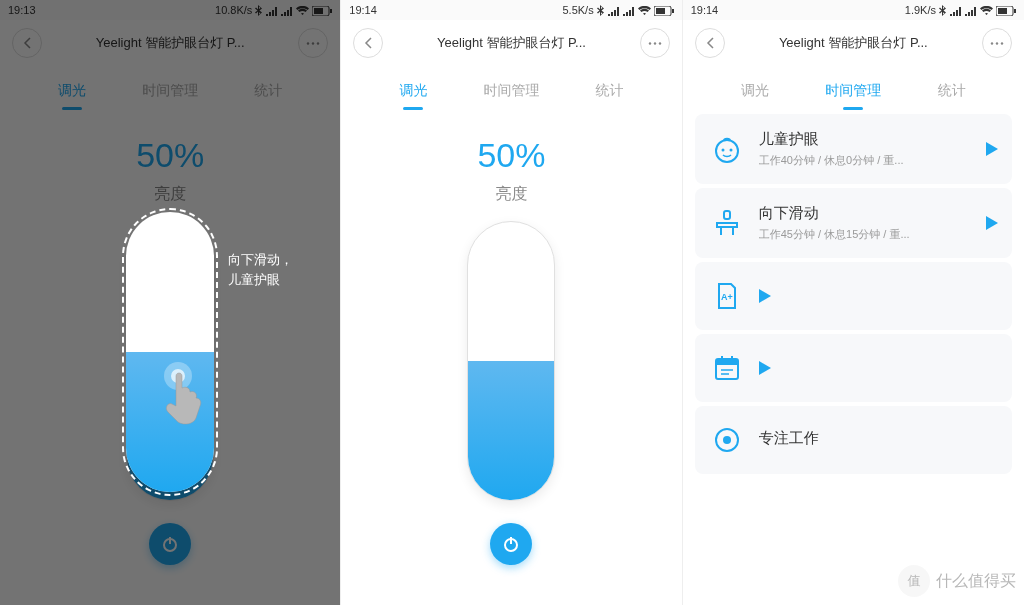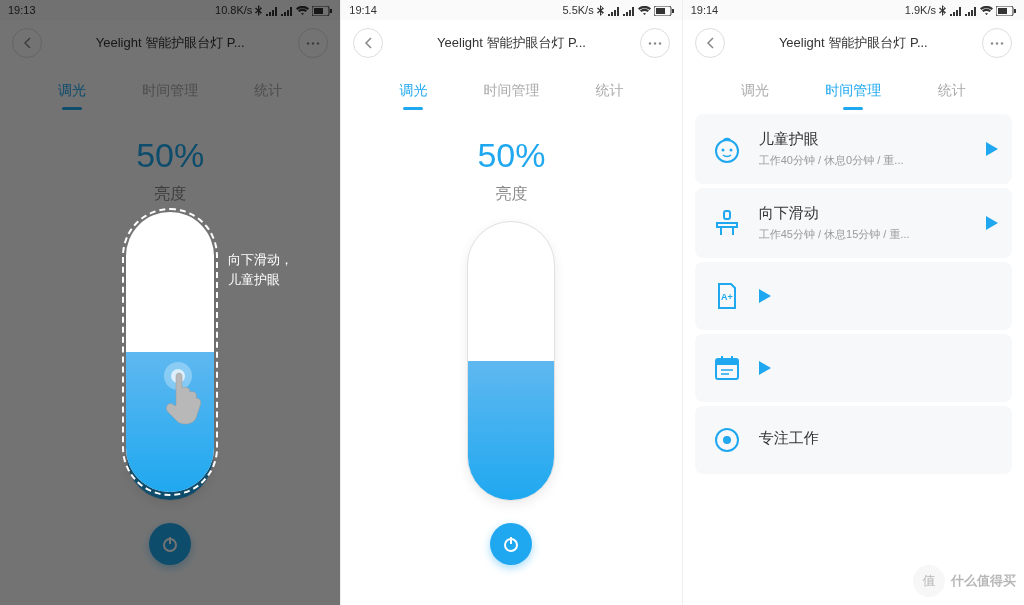--- a/index.html
+++ b/index.html
@@ -44,21 +44,21 @@
 .mode-list { padding: 8px 12px 0; display: flex; flex-direction: column; gap: 4px; }
 .mode-card { background: #f7f8fa; border-radius: 8px; padding: 16px 14px; display: flex; align-items: center; gap: 14px; }
 .mode-icon { width: 36px; height: 36px; display: flex; align-items: center; justify-content: center; flex-shrink: 0; }
 .mode-text { flex: 1; min-width: 0; }
 .mode-title { font-size: 15px; color: #333; margin-bottom: 4px; }
 .mode-sub { font-size: 11px; color: #9a9a9a; white-space: nowrap; overflow: hidden; text-overflow: ellipsis; }
 .play-arrow { flex-shrink: 0; }
 
 .watermark { position: absolute; right: 8px; bottom: 8px; display: flex; align-items: center; gap: 6px; opacity: 0.6; }
 .watermark-circle { width: 32px; height: 32px; border-radius: 50%; background: #f2f2f2; display: flex; align-items: center; justify-content: center; font-size: 13px; color: #888; }
-.watermark-text { font-size: 13px; color: #888; font-weight: bold; }
+.watermark-text { font-size: 16px; color: #888; }
 </style>
 </head>
 <body>
 
 <div class="container">
 
 <div class="screen">
   <div class="status-bar">
     <span>19:13</span>
     <div class="status-right">

